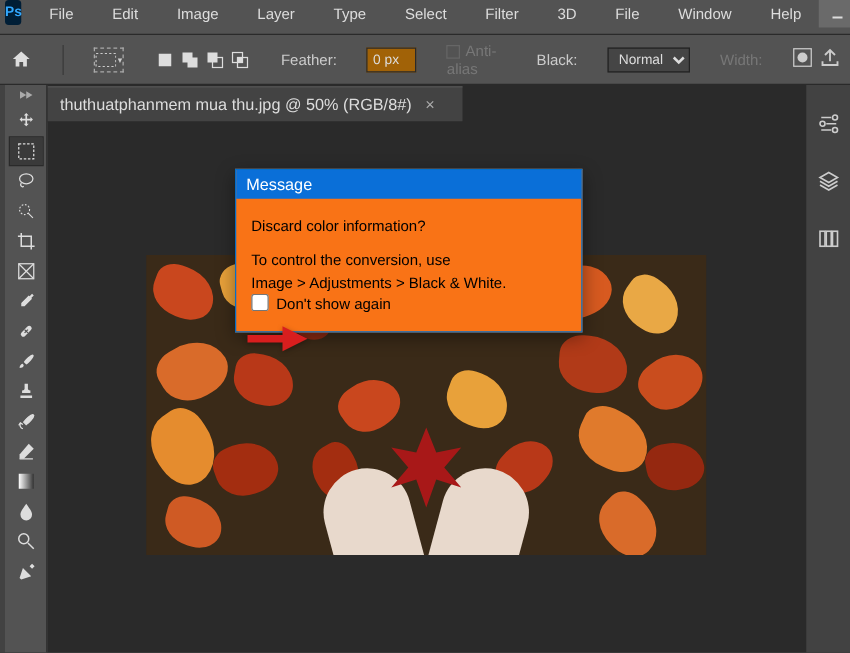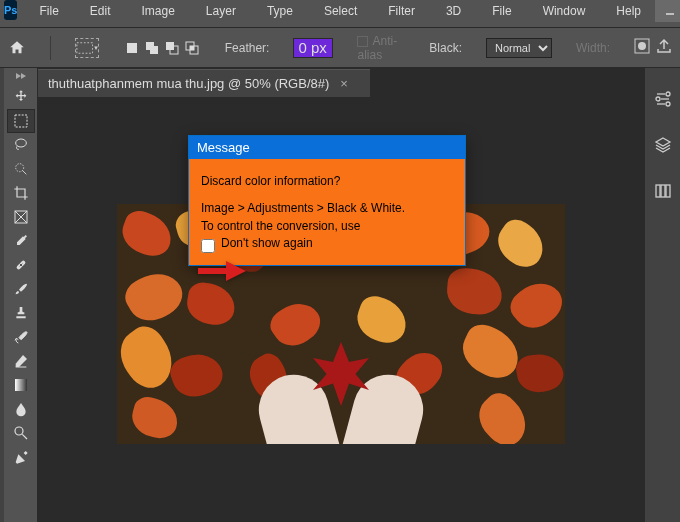--- a/index.html
+++ b/index.html
@@ -14,21 +14,21 @@
 .winctl{display:flex;gap:0;margin-left:auto}
 .winbtn{width:30px;height:22px;display:flex;align-items:center;justify-content:center;color:#ddd;background:#6a6a6a;margin-left:4px}
 
 
 .optbar{height:40px;background:#535353;display:flex;align-items:center;padding:0 8px;gap:24px;border-bottom:1px solid #2a2a2a;position:relative}
 .home-icon{width:24px;height:24px;display:flex;align-items:center;justify-content:center}
 .sel-preset{width:24px;height:20px;border:1px dashed #aaa;display:flex;align-items:center;justify-content:center;font-size:8px}
 .bool-group{display:flex;gap:2px}
 .bool-btn{width:18px;height:18px;display:flex;align-items:center;justify-content:center}
 .opt-label{color:#ccc;font-size:12px}
-.opt-input{background:#6d28d9;border:1px solid #2a2a2a;color:#ddd;width:40px;height:20px;padding:0 4px;font-size:15px}
+.opt-input{background:#a16207;border:1px solid #2a2a2a;color:#ddd;width:40px;height:20px;padding:0 4px;font-size:11px}
 .opt-disabled{color:#777}
 .opt-select{background:#454545;border:1px solid #222;color:#ddd;width:70px;height:20px;font-size:11px;padding:0 4px}
 .opt-right{display:flex;align-items:center;gap:6px;margin-left:auto}
 .vert-sep{width:1px;height:24px;background:#3a3a3a}
 
 
 .workarea{display:flex;height:calc(100% - 68px)}
 .lsb{width:4px;background:#424242}
 .toolbar{width:34px;background:#535353;display:flex;flex-direction:column;align-items:center;padding-top:4px;gap:2px;border-right:1px solid #2a2a2a}
 .tool-flip{height:12px;display:flex;justify-content:center;width:100%}
@@ -53,21 +53,21 @@
 .rp-icon{width:22px;height:22px;display:flex;align-items:center;justify-content:center;color:#ccc}
 
 
 .dialog{position:absolute;left:188px;top:135px;width:278px;background:#f97316;border:1px solid #046ec8;box-shadow:0 4px 14px rgba(0,0,0,.4);z-index:10}
 .dialog-title{background:#0a6fd8;color:#fff;padding:4px 8px;font-size:13px}
 .dialog-body{padding:14px 12px 12px 12px;color:#000;font-size:12px;line-height:1.45}
 .dlg-q{margin-bottom:10px}
 .dlg-btns{display:flex;gap:16px;justify-content:center;margin:18px 0 18px 0}
 .dlg-btn{width:74px;height:22px;background:#f0f0f0;border:1px solid #7a7a7a;font-size:12px;display:flex;align-items:center;justify-content:center;cursor:pointer}
 .dlg-btn.primary{border:2px solid #0a6fd8}
-.dlg-check{display:flex;align-items:flex-end;gap:6px}
+.dlg-check{display:flex;align-items:flex-start;gap:6px}
 .dlg-check input{width:14px;height:14px}
 
 .arrow{position:absolute;left:196px;top:258px;z-index:11}
 .arrow svg{filter:drop-shadow(0 1px 2px rgba(0,0,0,.3))}
 
 </style>
 </head>
 <body>
 
 <div class="menubar">
@@ -336,22 +336,22 @@
           <rect x="12" y="3" width="4" height="12"></rect>
         </svg>
       </div>
   </div>
 </div>
 
 <div class="dialog">
   <div class="dialog-title">Message</div>
   <div class="dialog-body">
     <div class="dlg-q">Discard color information?</div>
+    <div>To control the conversion, use</div>
     <div>Image &gt; Adjustments &gt; Black &amp; White.</div>
-    <div>To control the conversion, use</div>
     <label class="dlg-check">
       <input type="checkbox" style="">
       <span>Don't show again</span>
     </label>
   </div>
 </div>
 
 <div class="arrow">
   <svg width="52" height="26" viewBox="0 0 52 26">
       <path d="M2 10 L30 10 L30 3 L50 13 L30 23 L30 16 L2 16 Z" fill="#d81e1e"></path>

